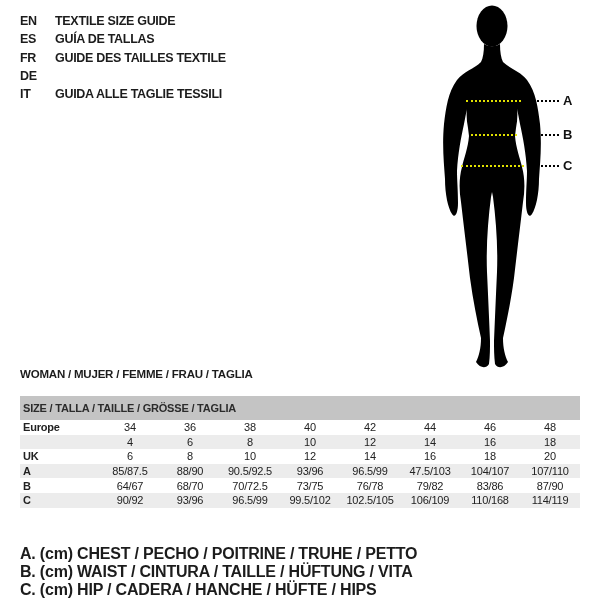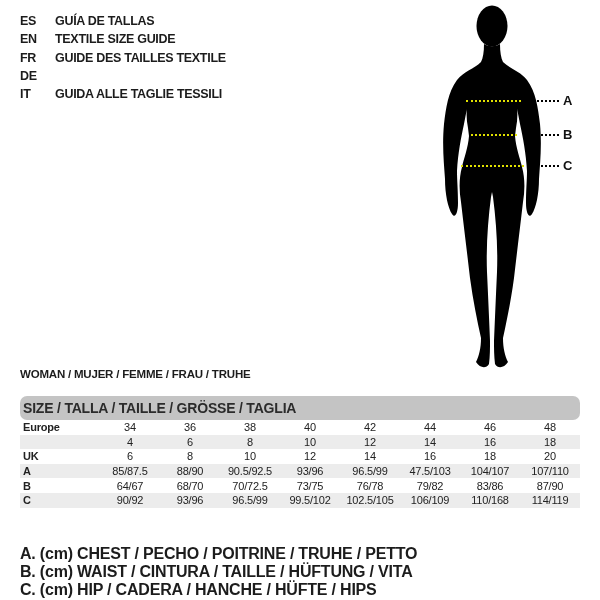--- a/index.html
+++ b/index.html
@@ -30,46 +30,46 @@
   .marker { position:absolute; left:563px; font-size:13px; font-weight:bold; color:#111; }
   .marker-a { top:93px; } .marker-b { top:127px; } .marker-c { top:158px; }
 
   
   .section-title { position:absolute; left:20px; top:368px; font-size:11.5px; font-weight:bold; letter-spacing:-0.2px; }
 
   
   .size-table { position:absolute; left:20px; top:396px; width:560px; border-collapse:collapse; table-layout:fixed; }
   .size-table th {
     background: var(--header-gray, #c4c4c4); text-align:left; font-weight:bold;
-    font-size:14px; height:24px; padding:0 0 0 3px; letter-spacing:-0.2px; color:#2b2b2b;border-radius:7px;
+    font-size:11px; height:24px; padding:0 0 0 3px; letter-spacing:-0.2px; color:#2b2b2b;
   }
   .size-table td {
     height:14.6px; text-align:center; padding:0; font-size:11px; color:#222; letter-spacing:-0.2px;
   }
   .size-table td.row-label { text-align:left; padding-left:3px;font-weight:bold; }
   .size-table col.label-col { width:80px; }
   .size-table tr.shaded { background: var(--row-gray, #ececec); }
 
   
   .legend { position:absolute; left:20px; top:545px; }
   .legend-line { height:17.8px; font-size:16px; font-weight:bold; letter-spacing:-0.2px; white-space:nowrap; }
 </style>
 </head>
 <body>
 
 <div class="page">
 
   <div class="lang-list">
     <div class="lang-row">
+      <span class="lang-code">EN</span>
+      <span class="lang-label">TEXTILE SIZE GUIDE</span>
+    </div>
+    <div class="lang-row">
       <span class="lang-code">ES</span>
       <span class="lang-label">GUÍA DE TALLAS</span>
-    </div>
-    <div class="lang-row">
-      <span class="lang-code">EN</span>
-      <span class="lang-label">TEXTILE SIZE GUIDE</span>
     </div>
     <div class="lang-row">
       <span class="lang-code">FR</span>
       <span class="lang-label">GUIDE DES TAILLES TEXTILE</span>
     </div>
     <div class="lang-row">
       <span class="lang-code">DE</span>
     </div>
     <div class="lang-row">
       <span class="lang-code">IT</span>
@@ -127,21 +127,21 @@
   <div class="dash yellow line-a-yellow"></div>
   <div class="dash yellow line-b-yellow"></div>
   <div class="dash yellow line-c-yellow"></div>
   <div class="dash line-a-black"></div>
   <div class="dash line-b-black"></div>
   <div class="dash line-c-black"></div>
   <span class="marker marker-a">A</span>
   <span class="marker marker-b">B</span>
   <span class="marker marker-c">C</span>
 
-  <div class="section-title">WOMAN / MUJER / FEMME / FRAU / TRUHE</div>
+  <div class="section-title">WOMAN / MUJER / FEMME / FRAU / TAGLIA</div>
 
   <table class="size-table">
     <colgroup>
       <col class="label-col">
         <col>
         <col>
         <col>
         <col>
         <col>
         <col>

